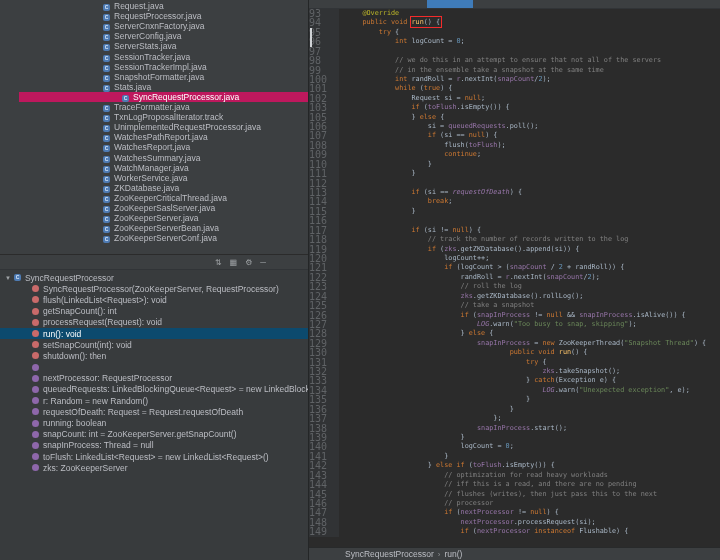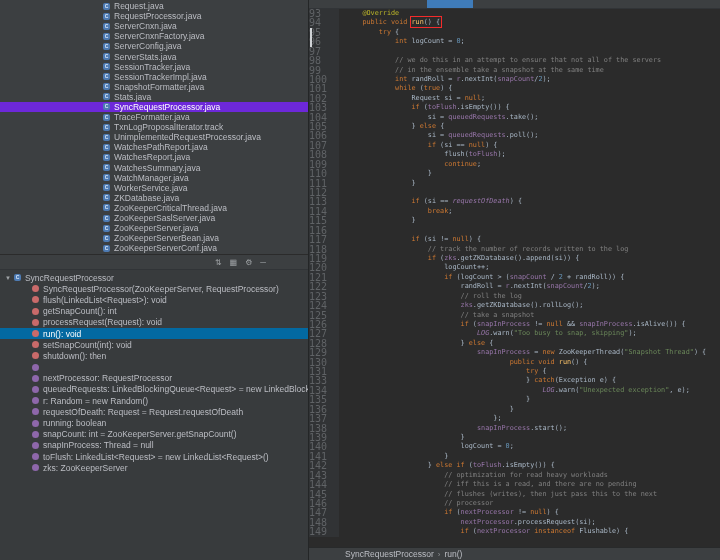--- a/index.html
+++ b/index.html
@@ -3,32 +3,32 @@
 <meta charset="utf-8">
 <style>
   * { box-sizing: border-box; margin: 0; padding: 0; }
   html, body { width: 720px; height: 560px; overflow: hidden; }
   body { background: #2b2b2b; font-family: "Liberation Sans", sans-serif; }
   .app { display: flex; width: 720px; height: 560px; }
 
   
   .left { width: 308px; flex: none; display: flex; flex-direction: column; background: #3c3f41; }
   .tree { height: 254px; flex: none; position: relative; overflow: hidden; padding-top: 1px; }
-  .tree-row { height: 10.1px; display: flex; align-items: center; padding-left: 103px; white-space: nowrap; color: #bcbec4; font-size: 8.5px; }
-  .tree-row.sel { background: #6d28d9; color: #ffffff; }
+  .tree-row { height: 10.1px; display: flex; align-items: flex-end; padding-left: 103px; white-space: nowrap; color: #bcbec4; font-size: 8.5px; }
+  .tree-row.sel { background: #be185d; color: #ffffff; margin-left: 19px; }
   .mini-icon { flex: none; width: 7px; height: 7px; margin-right: 4px; border-radius: 2px; background: #4e7bb3; color: #dceafc; font-size: 5px; line-height: 7px; text-align: center; font-weight: bold; }
   .tree-scrollbar { position: absolute; top: 55px; right: 1px; width: 3px; height: 100px; background: #5a5d5f; border-radius: 2px; }
 
   .struct { flex: 1; display: flex; flex-direction: column; background: #383b3d; border-top: 1px solid #2b2b2b; min-height: 0; }
   .struct-header { height: 15px; flex: none; display: flex; align-items: center; justify-content: flex-end; gap: 8px; padding-right: 42px; background: #3c3f41; border-bottom: 1px solid #313437; }
   .tool-icon { color: #9fa3a6; font-size: 8px; line-height: 9px; }
   .struct-body { flex: 1; overflow: hidden; padding-top: 2px; }
   .struct-row { height: 11.2px; display: flex; align-items: center; white-space: nowrap; overflow: hidden; color: #bcbec4; font-size: 8.5px; padding-left: 32px; }
   .struct-row.root { padding-left: 5px; }
-  .struct-row.sel { background: #0369a1; color: #ffffff; }
+  .struct-row.sel { background: #0c4a6e; color: #ffffff; }
   .arrow { color: #9fa3a6; font-size: 6px; margin-right: 3px; }
   .icon-method { border-radius: 50%; background: #c96a6a; }
   .icon-field  { border-radius: 50%; background: #8e67ab; }
   .icon-class  { border-radius: 2px;  background: #4e7bb3; }
 
   
   .editor { flex: 1; display: flex; flex-direction: column; background: #2b2b2b; border-left: 1px solid #242627; min-width: 0; position: relative; }
   .tabstrip { height: 9px; flex: none; background: #3c3f41; display: flex; border-bottom: 1px solid #313437; }
   .tab-seg { height: 100%; }
   .code-area { flex: 1; overflow: hidden; font-family: "DejaVu Sans Mono", monospace; font-size: 6.8px; position: relative; }
@@ -60,24 +60,20 @@
     <div class="tree-row">
           <span class="mini-icon icon-class">C</span>
           <span>Request.java</span>
         </div>
         <div class="tree-row">
           <span class="mini-icon icon-class">C</span>
           <span>RequestProcessor.java</span>
         </div>
         <div class="tree-row">
           <span class="mini-icon icon-class">C</span>
-          <span>ServerCnxn.java</span>
-        </div>
-        <div class="tree-row">
-          <span class="mini-icon icon-class">C</span>
           <span>ServerCnxnFactory.java</span>
         </div>
         <div class="tree-row">
           <span class="mini-icon icon-class">C</span>
           <span>ServerConfig.java</span>
         </div>
         <div class="tree-row">
           <span class="mini-icon icon-class">C</span>
           <span>ServerStats.java</span>
         </div>
@@ -260,21 +256,20 @@
         <div class="code-row"><span class="gut">94</span><span class="code">    <span class="kw">public</span><span class="tx"> </span><span class="kw">void</span><span class="tx"> </span><span class="redbox"><span class="fn">run</span><span class="tx">() {</span></span></span></div>
         <div class="code-row"><span class="gut">95</span><span class="code">        <span class="kw">try</span><span class="tx"> {</span></span></div>
         <div class="code-row"><span class="gut">96</span><span class="code">            <span class="kw">int</span><span class="tx"> logCount = </span><span class="nu">0</span><span class="tx">;</span></span></div>
         <div class="code-row"><span class="gut">97</span><span class="code"></span></div>
         <div class="code-row"><span class="gut">98</span><span class="code">            <span class="cm">// we do this in an attempt to ensure that not all of the servers</span></span></div>
         <div class="code-row"><span class="gut">99</span><span class="code">            <span class="cm">// in the ensemble take a snapshot at the same time</span></span></div>
         <div class="code-row"><span class="gut">100</span><span class="code">            <span class="kw">int</span><span class="tx"> randRoll = </span><span class="fd">r</span><span class="tx">.nextInt(</span><span class="fd">snapCount</span><span class="tx">/</span><span class="nu">2</span><span class="tx">);</span></span></div>
         <div class="code-row"><span class="gut">101</span><span class="code">            <span class="kw">while</span><span class="tx"> (</span><span class="kw">true</span><span class="tx">) {</span></span></div>
         <div class="code-row"><span class="gut">102</span><span class="code">                <span class="tx">Request si = </span><span class="kw">null</span><span class="tx">;</span></span></div>
         <div class="code-row"><span class="gut">103</span><span class="code">                <span class="kw">if</span><span class="tx"> (</span><span class="fd">toFlush</span><span class="tx">.isEmpty()) {</span></span></div>
-        <div class="code-row"><span class="gut">104</span><span class="code">                    <span class="tx">si = </span><span class="fd">queuedRequests</span><span class="tx">.take();</span></span></div>
         <div class="code-row"><span class="gut">105</span><span class="code">                <span class="tx">} </span><span class="kw">else</span><span class="tx"> {</span></span></div>
         <div class="code-row"><span class="gut">106</span><span class="code">                    <span class="tx">si = </span><span class="fd">queuedRequests</span><span class="tx">.poll();</span></span></div>
         <div class="code-row"><span class="gut">107</span><span class="code">                    <span class="kw">if</span><span class="tx"> (si == </span><span class="kw">null</span><span class="tx">) {</span></span></div>
         <div class="code-row"><span class="gut">108</span><span class="code">                        <span class="tx">flush(</span><span class="fd">toFlush</span><span class="tx">);</span></span></div>
         <div class="code-row"><span class="gut">109</span><span class="code">                        <span class="kw">continue</span><span class="tx">;</span></span></div>
         <div class="code-row"><span class="gut">110</span><span class="code">                    <span class="tx">}</span></span></div>
         <div class="code-row"><span class="gut">111</span><span class="code">                <span class="tx">}</span></span></div>
         <div class="code-row"><span class="gut">112</span><span class="code"></span></div>
         <div class="code-row"><span class="gut">113</span><span class="code">                <span class="kw">if</span><span class="tx"> (si == </span><span class="fds">requestOfDeath</span><span class="tx">) {</span></span></div>
         <div class="code-row"><span class="gut">114</span><span class="code">                    <span class="kw">break</span><span class="tx">;</span></span></div>
@@ -288,20 +283,21 @@
         <div class="code-row"><span class="gut">122</span><span class="code">                            <span class="tx">randRoll = </span><span class="fd">r</span><span class="tx">.nextInt(</span><span class="fd">snapCount</span><span class="tx">/</span><span class="nu">2</span><span class="tx">);</span></span></div>
         <div class="code-row"><span class="gut">123</span><span class="code">                            <span class="cm">// roll the log</span></span></div>
         <div class="code-row"><span class="gut">124</span><span class="code">                            <span class="fd">zks</span><span class="tx">.getZKDatabase().rollLog();</span></span></div>
         <div class="code-row"><span class="gut">125</span><span class="code">                            <span class="cm">// take a snapshot</span></span></div>
         <div class="code-row"><span class="gut">126</span><span class="code">                            <span class="kw">if</span><span class="tx"> (</span><span class="fd">snapInProcess</span><span class="tx"> != </span><span class="kw">null</span><span class="tx"> &amp;&amp; </span><span class="fd">snapInProcess</span><span class="tx">.isAlive()) {</span></span></div>
         <div class="code-row"><span class="gut">127</span><span class="code">                                <span class="fds">LOG</span><span class="tx">.warn(</span><span class="st">"Too busy to snap, skipping"</span><span class="tx">);</span></span></div>
         <div class="code-row"><span class="gut">128</span><span class="code">                            <span class="tx">} </span><span class="kw">else</span><span class="tx"> {</span></span></div>
         <div class="code-row"><span class="gut">129</span><span class="code">                                <span class="fd">snapInProcess</span><span class="tx"> = </span><span class="kw">new</span><span class="tx"> ZooKeeperThread(</span><span class="st">"Snapshot Thread"</span><span class="tx">) {</span></span></div>
         <div class="code-row"><span class="gut">130</span><span class="code">                                        <span class="kw">public</span><span class="tx"> </span><span class="kw">void</span><span class="tx"> </span><span class="fn">run</span><span class="tx">() {</span></span></div>
         <div class="code-row"><span class="gut">131</span><span class="code">                                            <span class="kw">try</span><span class="tx"> {</span></span></div>
+        <div class="code-row"><span class="gut">132</span><span class="code">                                                <span class="fd">zks</span><span class="tx">.takeSnapshot();</span></span></div>
         <div class="code-row"><span class="gut">133</span><span class="code">                                            <span class="tx">} </span><span class="kw">catch</span><span class="tx">(Exception e) {</span></span></div>
         <div class="code-row"><span class="gut">134</span><span class="code">                                                <span class="fds">LOG</span><span class="tx">.warn(</span><span class="st">"Unexpected exception"</span><span class="tx">, e);</span></span></div>
         <div class="code-row"><span class="gut">135</span><span class="code">                                            <span class="tx">}</span></span></div>
         <div class="code-row"><span class="gut">136</span><span class="code">                                        <span class="tx">}</span></span></div>
         <div class="code-row"><span class="gut">137</span><span class="code">                                    <span class="tx">};</span></span></div>
         <div class="code-row"><span class="gut">138</span><span class="code">                                <span class="fd">snapInProcess</span><span class="tx">.start();</span></span></div>
         <div class="code-row"><span class="gut">139</span><span class="code">                            <span class="tx">}</span></span></div>
         <div class="code-row"><span class="gut">140</span><span class="code">                            <span class="tx">logCount = </span><span class="nu">0</span><span class="tx">;</span></span></div>
         <div class="code-row"><span class="gut">141</span><span class="code">                        <span class="tx">}</span></span></div>
         <div class="code-row"><span class="gut">142</span><span class="code">                    <span class="tx">} </span><span class="kw">else</span><span class="tx"> </span><span class="kw">if</span><span class="tx"> (</span><span class="fd">toFlush</span><span class="tx">.isEmpty()) {</span></span></div>

